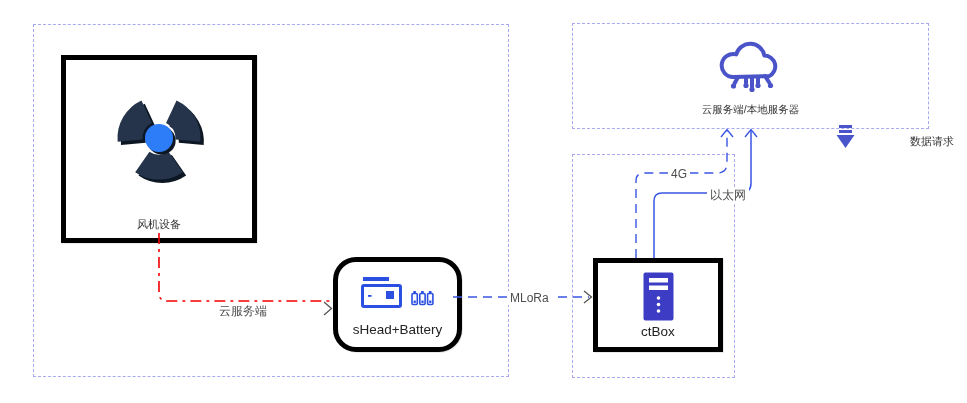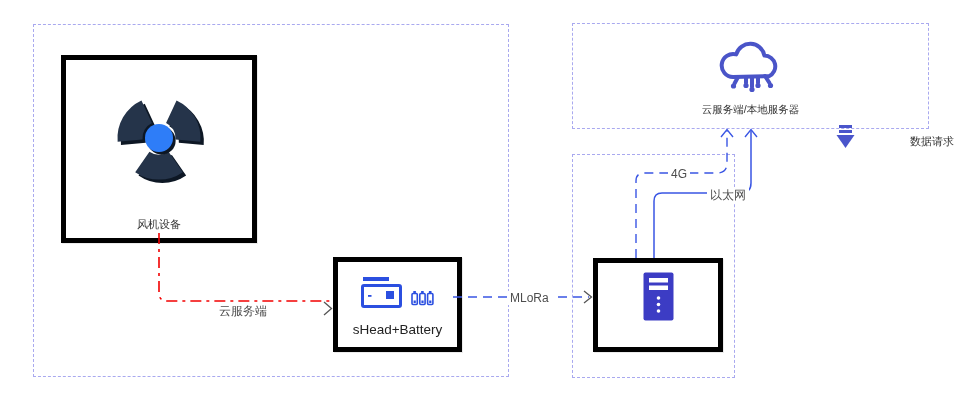--- a/index.html
+++ b/index.html
@@ -57,21 +57,21 @@
         <path d="M72.9 84.8 A40 40 0 0 1 27.1 84.8 L40.8 65.1 A16 16 0 0 0 59.2 65.1 Z"></path>
         <path d="M66.9 15.8 A40 40 0 0 1 89.8 55.5 L65.9 53.4 A16 16 0 0 0 56.8 37.5 Z"></path>
         <path d="M10.2 55.5 A40 40 0 0 1 33.1 15.8 L43.2 37.5 A16 16 0 0 0 34.1 53.4 Z"></path>
       </g>
       <circle cx="52.5" cy="54.5" r="13.5" fill="#0d1724"></circle>
       <circle cx="50" cy="52" r="13.5" fill="#2e7df8"></circle>
     </svg>
     <div class="node-label cn" style="top:157px;">风机设备</div>
   </div>
 
-  <div class="node" style="left:333px;top:257px;width:119px;height:85px;">
+  <div class="node" style="left:333px;top:257px;width:119px;height:85px;border-radius:23px;">
     <svg class="icon" style="left:23px;top:14px;" width="42" height="32" viewBox="0 0 42 32">
       <rect x="2" y="1" width="26" height="4" fill="#2b4fe0"></rect>
       <rect x="1.5" y="9.5" width="38" height="21" rx="1.5" fill="none" stroke-width="3" stroke="#2b4fe0"></rect>
       <rect x="25" y="15" width="8" height="8" fill="#2b4fe0"></rect>
       <rect x="7" y="19" width="3.5" height="1.8" fill="#2b4fe0"></rect>
     </svg>
     <svg class="icon" style="left:73px;top:28px;" width="23" height="16" viewBox="0 0 23 16">
       <g fill="none" stroke-width="1.6" stroke="#2b4fe0">
         <rect x="1" y="3.5" width="5.3" height="11" rx="1"></rect>
         <rect x="8.8" y="3.5" width="5.3" height="11" rx="1"></rect>
@@ -91,20 +91,21 @@
 
   <div class="node" style="left:593px;top:258px;width:120px;height:84px;">
     <svg class="icon" style="left:45px;top:9px;" width="31" height="49" viewBox="0 0 31 49">
       <rect x="0.5" y="0.5" width="30" height="48" rx="2" fill="#3c3cc4"></rect>
       <rect x="6" y="6" width="19" height="4.5" fill="#fff"></rect>
       <rect x="6" y="13.5" width="19" height="4.5" fill="#fff"></rect>
       <circle cx="15.5" cy="26" r="1.8" fill="#fff"></circle>
       <circle cx="15.5" cy="32.5" r="1.8" fill="#fff"></circle>
       <circle cx="15.5" cy="39" r="1.8" fill="#fff"></circle>
     </svg>
+    <div class="node-label en" style="top:61px;">ctBox</div>
   </div>
 
   <svg class="icon" style="left:836px;top:125px;z-index:6;" width="20" height="24" viewBox="0 0 20 24">
     <g fill="#4a55cb">
       <rect x="3" y="0" width="13" height="3"></rect>
       <rect x="3" y="5" width="13" height="3"></rect>
       <polygon points="0.5,10 18.5,10 9.5,23"></polygon>
     </g>
   </svg>
 

